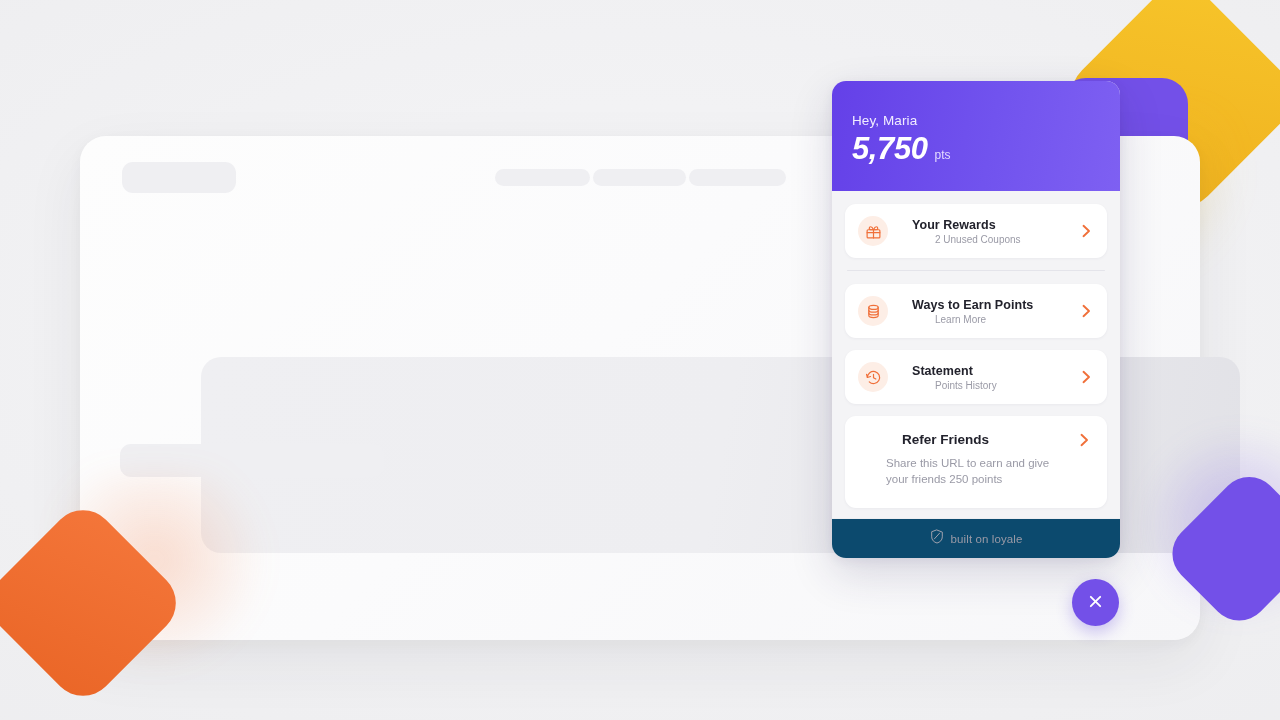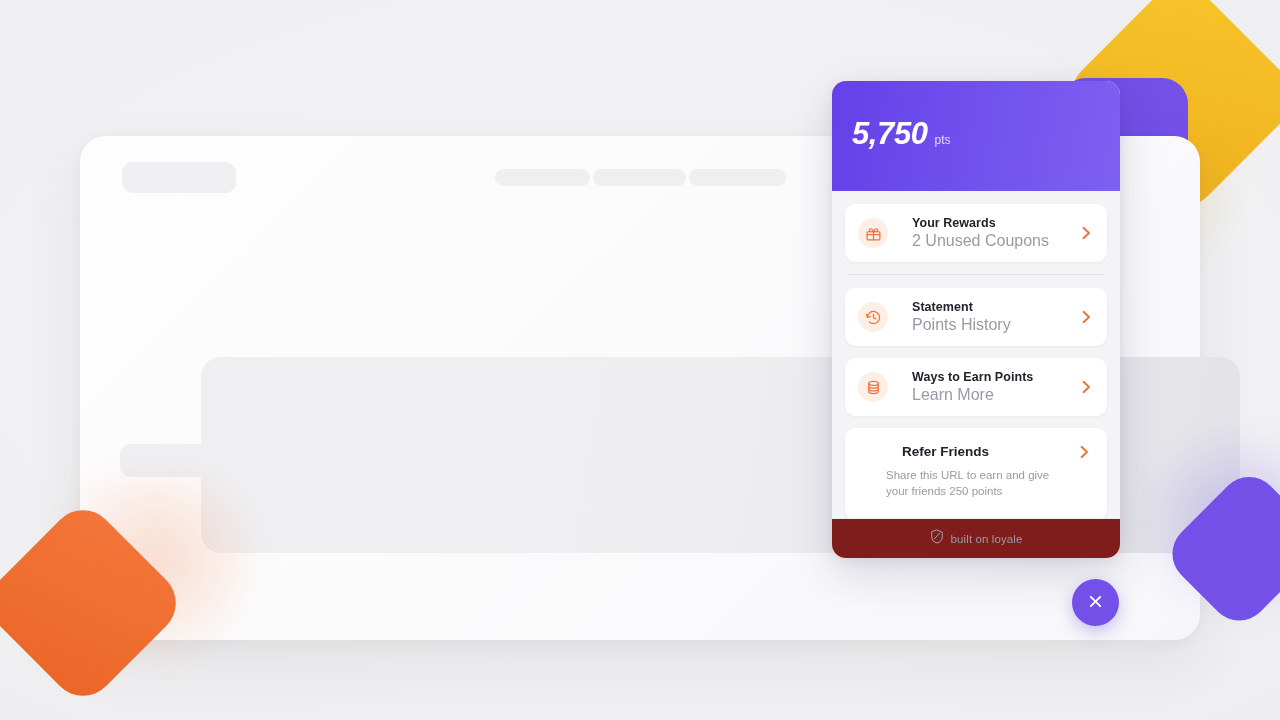--- a/index.html
+++ b/index.html
@@ -180,23 +180,24 @@
   }
 
   .row-text { flex: 1; min-width: 0; }
   .row-title {
     font-size: 12.5px;
     font-weight: 700;
     color: #22222c;
     letter-spacing: 0.05px;
   }
   .row-sub {
-    font-size: 16px;
+    font-size: 10px;
     color: #9a9aa6;
     margin-top: 2px;
+    margin-left: 23px;
   }
 
   .chev {
     flex: none;
     width: 14px; height: 14px;
     display: flex; align-items: center; justify-content: center;
   }
 
   .divider {
     height: 1px;
@@ -227,21 +228,21 @@
     color: #9a9aa6;
     line-height: 1.38;
     margin-top: 9px;
     max-width: 172px;
     margin-left: 25px;
   }
 
   .widget-footer {
     flex: none;
     height: 40px;
-    background: #7f1d1d;
+    background: #0c4a6e;
     border-top: 1px solid #eeeef1;
     display: flex;
     align-items: center;
     justify-content: center;
     gap: 7px;
   }
   .footer-text {
     font-size: 11.5px;
     color: #9a9aa6;
     letter-spacing: 0.1px;
@@ -281,20 +282,21 @@
   <div class="sk sk-search"></div>
 
   <div class="deco deco-orange-glow"></div>
   <div class="deco deco-orange"></div>
   <div class="deco deco-purple-glow"></div>
   <div class="deco deco-purple-br"></div>
 
   <div class="widget">
 
     <div class="widget-header">
+      <div class="greeting">Hey, Maria</div>
       <div class="points-row">
         <span class="points-value">5,750</span>
         <span class="points-unit">pts</span>
       </div>
     </div>
 
     <div class="widget-body">
 
       <div class="row-card">
         <div class="icon-bubble">
@@ -315,48 +317,48 @@
             <polyline points="2.5,1.8 8,7 2.5,12.2"></polyline>
           </svg>
         </div>
       </div>
 
       <div class="divider"></div>
 
       <div class="row-card">
         <div class="icon-bubble">
           <svg width="17" height="17" viewBox="0 0 24 24" fill="none" stroke="#f0703a" stroke-width="1.7" stroke-linecap="round" stroke-linejoin="round">
-            <path d="M3.4 12a8.6 8.6 0 1 1 2.6 6.1"></path>
-            <polyline points="2.2,7.6 3.4,12 7.8,10.6"></polyline>
-            <polyline points="12,7.4 12,12.2 15.3,14.2"></polyline>
-          </svg>
-        </div>
-        <div class="row-text">
-          <div class="row-title">Statement</div>
-          <div class="row-sub">Points History</div>
-        </div>
-        <div class="chev">
-          <svg width="10" height="14" viewBox="0 0 10 14" fill="none" stroke="#f0703a" stroke-width="1.9" stroke-linecap="round" stroke-linejoin="round">
-            <polyline points="2.5,1.8 8,7 2.5,12.2"></polyline>
-          </svg>
-        </div>
-      </div>
-
-      <div class="row-card">
-        <div class="icon-bubble">
-          <svg width="17" height="17" viewBox="0 0 24 24" fill="none" stroke="#f0703a" stroke-width="1.7" stroke-linecap="round" stroke-linejoin="round">
             <ellipse cx="12" cy="6.2" rx="6.6" ry="2.9"></ellipse>
             <path d="M5.4 6.2v11.6c0 1.6 3 2.9 6.6 2.9s6.6-1.3 6.6-2.9V6.2"></path>
             <path d="M5.4 10.1c0 1.6 3 2.9 6.6 2.9s6.6-1.3 6.6-2.9"></path>
             <path d="M5.4 14c0 1.6 3 2.9 6.6 2.9s6.6-1.3 6.6-2.9"></path>
           </svg>
         </div>
         <div class="row-text">
           <div class="row-title">Ways to Earn Points</div>
           <div class="row-sub">Learn More</div>
+        </div>
+        <div class="chev">
+          <svg width="10" height="14" viewBox="0 0 10 14" fill="none" stroke="#f0703a" stroke-width="1.9" stroke-linecap="round" stroke-linejoin="round">
+            <polyline points="2.5,1.8 8,7 2.5,12.2"></polyline>
+          </svg>
+        </div>
+      </div>
+
+      <div class="row-card">
+        <div class="icon-bubble">
+          <svg width="17" height="17" viewBox="0 0 24 24" fill="none" stroke="#f0703a" stroke-width="1.7" stroke-linecap="round" stroke-linejoin="round">
+            <path d="M3.4 12a8.6 8.6 0 1 1 2.6 6.1"></path>
+            <polyline points="2.2,7.6 3.4,12 7.8,10.6"></polyline>
+            <polyline points="12,7.4 12,12.2 15.3,14.2"></polyline>
+          </svg>
+        </div>
+        <div class="row-text">
+          <div class="row-title">Statement</div>
+          <div class="row-sub">Points History</div>
         </div>
         <div class="chev">
           <svg width="10" height="14" viewBox="0 0 10 14" fill="none" stroke="#f0703a" stroke-width="1.9" stroke-linecap="round" stroke-linejoin="round">
             <polyline points="2.5,1.8 8,7 2.5,12.2"></polyline>
           </svg>
         </div>
       </div>
 
       <div class="refer-card">
         <div class="refer-head">

